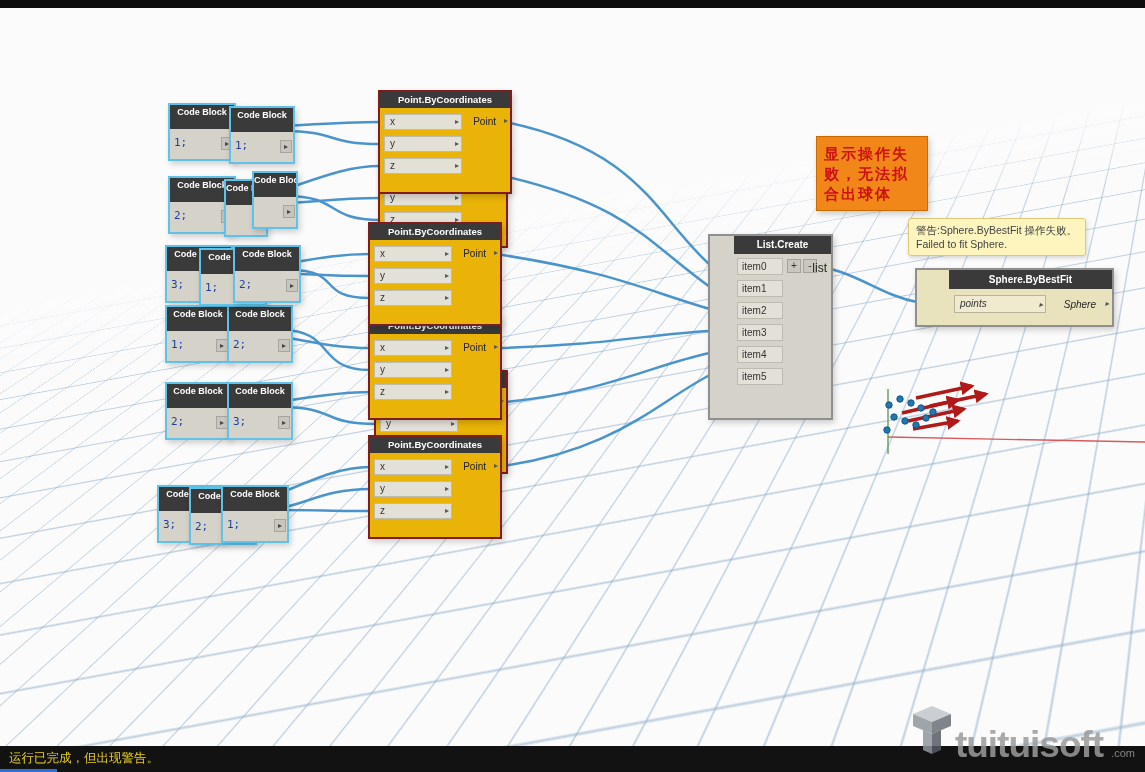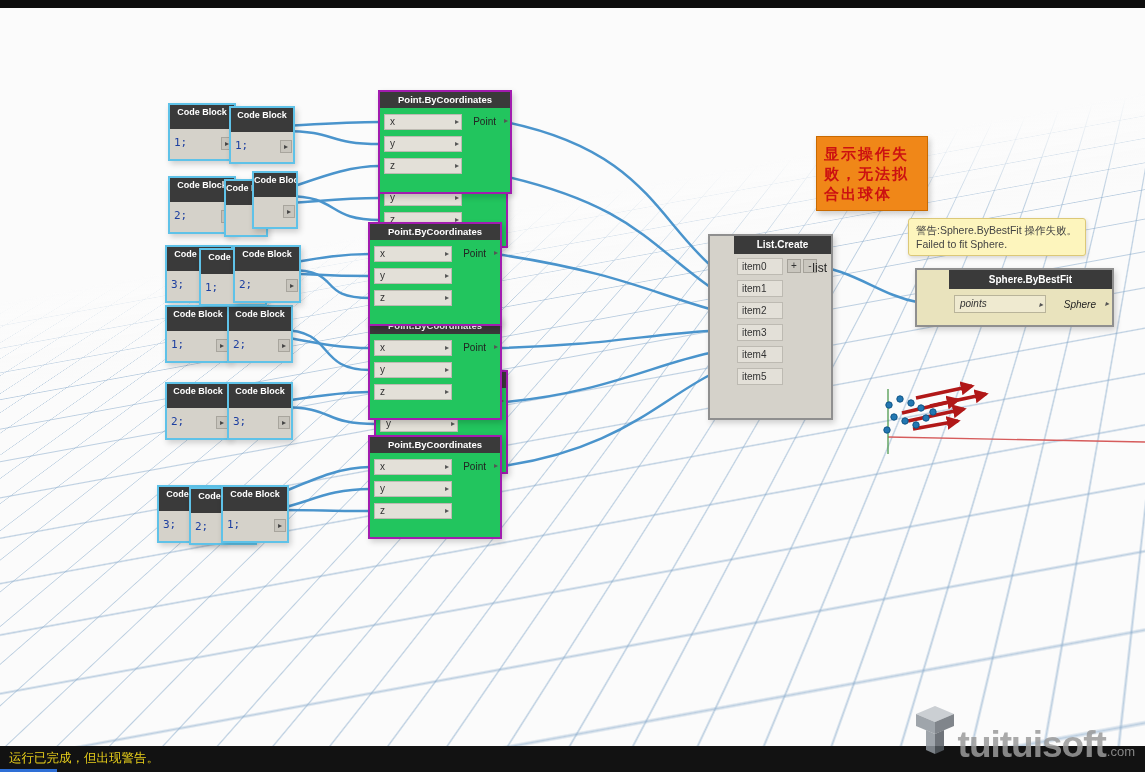--- a/index.html
+++ b/index.html
@@ -30,21 +30,21 @@
       white-space:nowrap;overflow:hidden;}
   .hd-r{text-align:right;padding-right:3px;}
   
   .cb{border:2px solid #5fc2e8;background:#d5d2ca;}
   .cb .hd{height:24px;line-height:14px;font-size:9px;}
   .cb .bd{position:relative;height:30px;padding:3px 0 0 4px;box-sizing:border-box;}
   .cb .val{font-family:"DejaVu Sans Mono",monospace;font-size:11px;color:#1d3fa0;}
   .cb .port{position:absolute;right:1px;top:8px;width:12px;height:13px;background:#c8c5bd;
             border:1px solid #a8a59d;font-size:8px;color:#444;text-align:center;line-height:12px;box-sizing:border-box;}
   
-  .pnode{width:130px;border:2px solid #a21caf;background:#22c55e;}
+  .pnode{width:130px;border:2px solid #7f1d1d;background:#eab308;}
   .pnode .hd{height:16px;line-height:16px;font-size:9.5px;}
   .pnode .bd{position:relative;height:84px;}
   .prow{position:absolute;left:4px;width:78px;height:16px;background:#e3e0d8;border:1px solid #bdbab2;
         box-sizing:border-box;font-size:10px;color:#333;line-height:14px;padding-left:5px;}
   .prow .chev{position:absolute;right:2px;top:0;font-size:8px;color:#555;line-height:14px;}
   .olabel{position:absolute;right:14px;top:8px;font-size:10px;color:#222;}
   .ochev{position:absolute;right:2px;top:8px;font-size:8px;color:#555;}
   
   .lnode{width:97px;border:2px solid #8f8f8f;background:#d5d2ca;padding-left:24px;}
   .lnode .hd{height:18px;line-height:18px;font-size:10px;}
@@ -67,21 +67,21 @@
   #tooltip{position:absolute;left:908px;top:218px;width:178px;background:#fdf5bd;border:1px solid #dcc878;
            border-radius:3px;padding:5px 7px;box-sizing:border-box;z-index:8;font-size:10.5px;color:#444;
            box-shadow:1px 2px 4px rgba(0,0,0,.15);}
   
   #annotation{position:absolute;left:816px;top:136px;width:112px;background:#f08718;border:1px solid #c96a00;
               padding:7px 7px;box-sizing:border-box;z-index:8;box-shadow:2px 3px 6px rgba(0,0,0,.2);}
   #annotation .atxt{font-size:15px;font-weight:bold;color:#cc1111;line-height:1.32;letter-spacing:2px;}
   
   #watermark{position:absolute;right:10px;bottom:12px;z-index:22;display:flex;align-items:flex-end;opacity:.85;}
   #watermark .wname{font-size:37px;font-weight:bold;color:#9b9b9b;line-height:.85;letter-spacing:-1px;}
-  #watermark .wtld{font-size:13px;color:#999;margin-left:1px;margin-bottom:1px;}
+  #watermark .wtld{font-size:11px;color:#999;margin-left:8px;margin-bottom:1px;}
 </style>
 </head>
 <body>
 
 <div id="stage">
 
   <div id="grid-rot">
     <div id="grid-persp">
       <div id="grid-plane"></div>
     </div>

